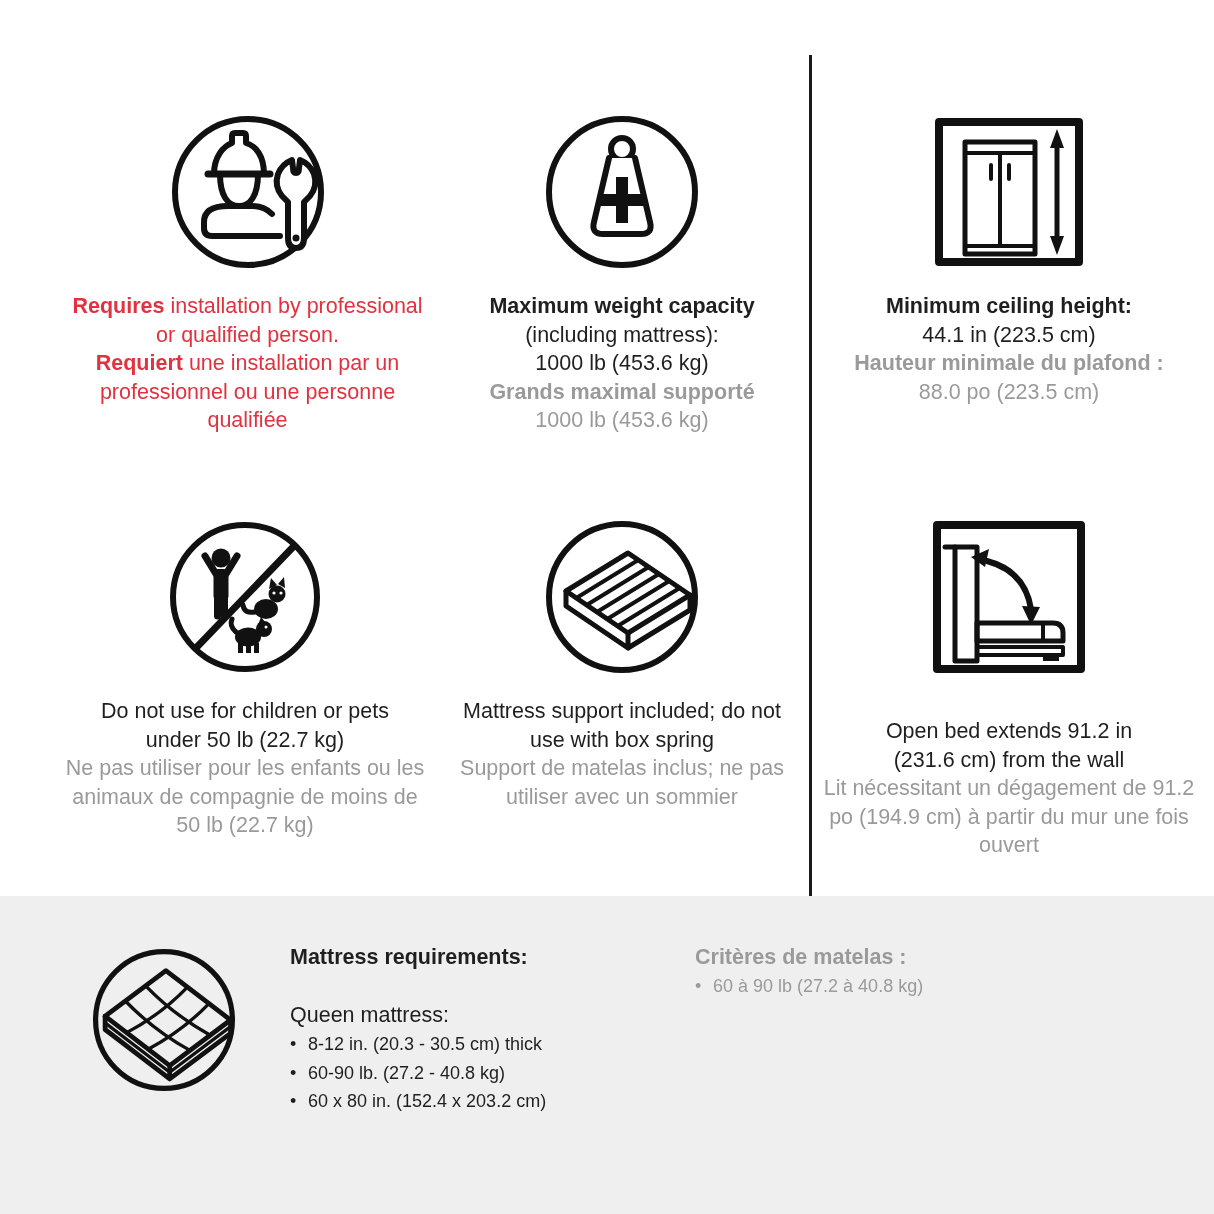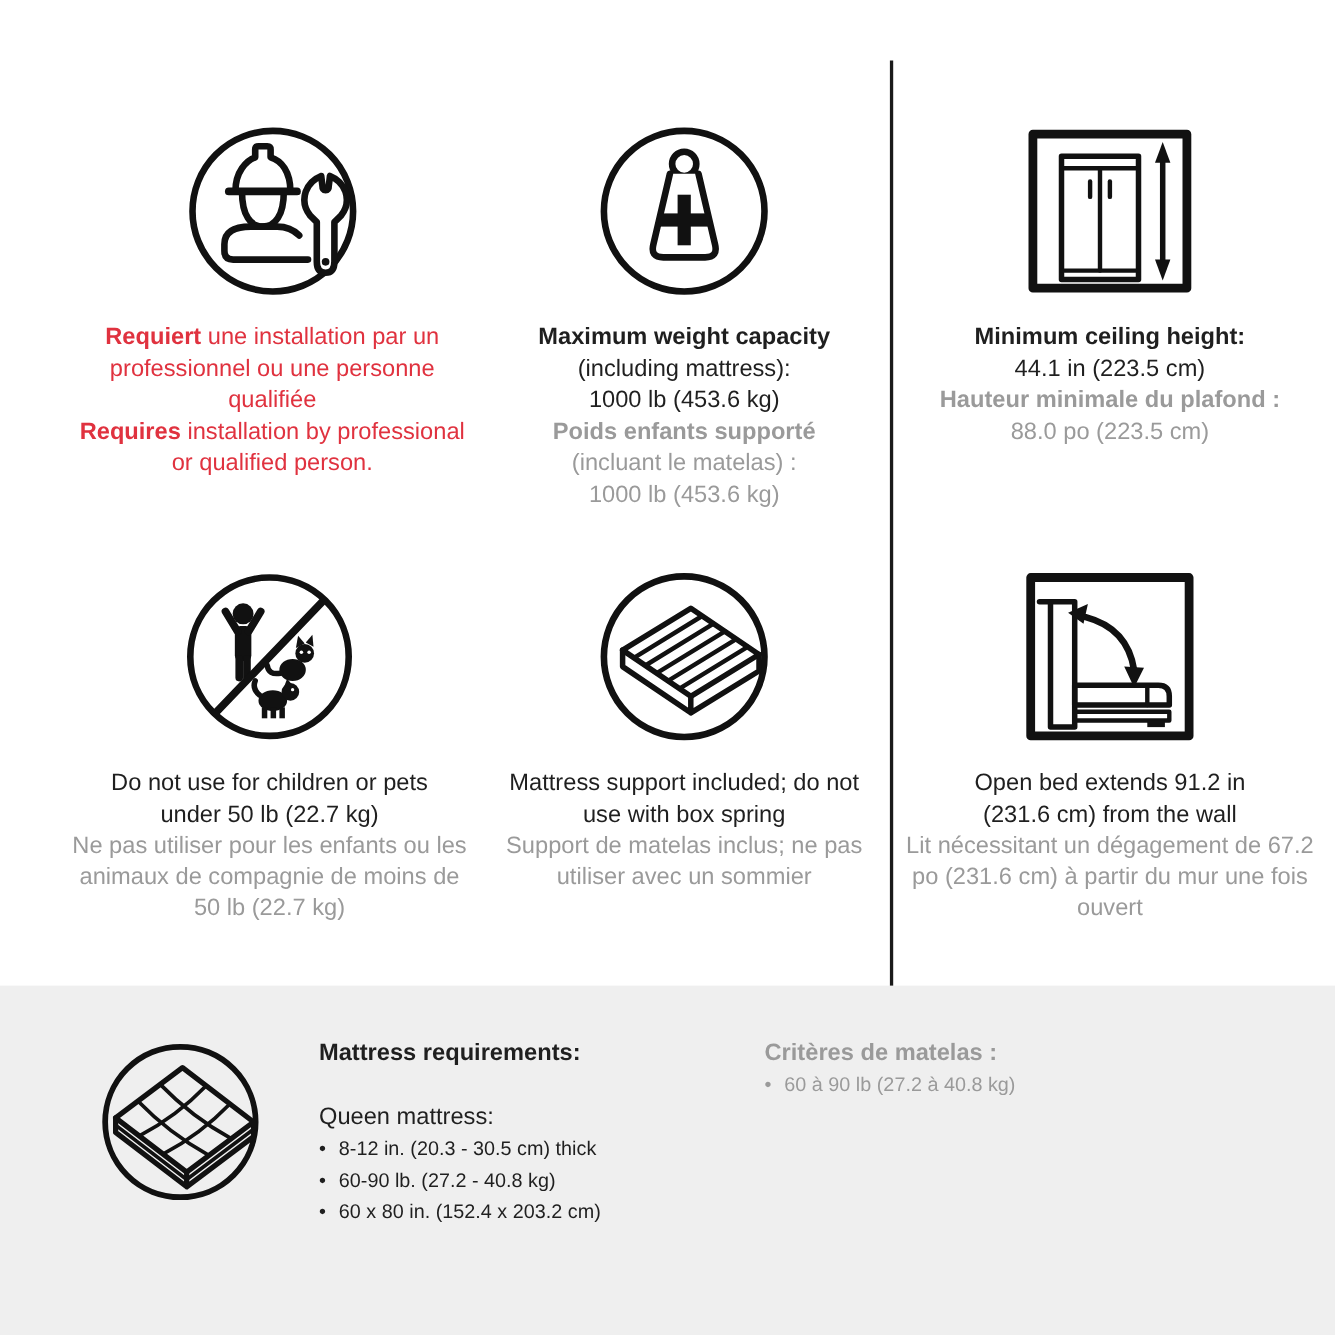--- a/index.html
+++ b/index.html
@@ -30,21 +30,21 @@
   .c3r2{left:813px; top:460px; width:392px;}
 
   .iconbox{height:160px;margin-top:57px;display:flex;align-items:center;justify-content:center;}
   .textbox{margin-top:20px;width:100%;}
 
   .txt{font-size:21.5px;line-height:28.5px;}
   .bold{font-weight:700;}
   .red{color:var(--red);}
   .gray{color:var(--gray);}
   .ink{color:var(--ink);}
-  .w300{max-width:300px;margin-left:auto;margin-right:auto;}
+  .w300{max-width:300px;margin-left:auto;margin-right:auto;margin-top:20px;}
   .w330{max-width:332px;margin-left:auto;margin-right:auto;}
   .w345{max-width:348px;margin-left:auto;margin-right:auto;}
   .w352{max-width:354px;margin-left:auto;margin-right:auto;}
   .w360{max-width:362px;margin-left:auto;margin-right:auto;}
   .w385{max-width:388px;margin-left:auto;margin-right:auto;}
 
   svg{display:block;}
   .s{stroke:var(--stroke);fill:none;stroke-linecap:round;stroke-linejoin:round;}
   .f{fill:var(--stroke);stroke:none;}
   .sw8{stroke-width:8;} .sw7{stroke-width:7;} .sw6{stroke-width:6;}
@@ -75,41 +75,40 @@
         <circle class="s sw6" cx="80" cy="80" r="73"></circle>
         <path class="s sw6" d="M52 62 C52 84 60 94 71 94 C82 94 90 84 90 62"></path>
         <path class="s sw6" d="M46 62 C46 44 56 34 64 31 L64 24 Q64 21 67 21 L75 21 Q78 21 78 24 L78 31 C88 34 96 44 96 62"></path>
         <line class="s sw7" x1="40" y1="62" x2="102" y2="62"></line>
         <path class="s sw6" d="M104 102 Q96 94 84 94 L60 94 Q36 94 36 110 L36 116 Q36 124 44 124 L112 124"></path>
         <path class="s sw6 maskw" d="M124 48 Q114 52 110 62 Q106 74 114 84 L120 90 L120 126 Q120 136 128 136 Q136 136 136 126 L136 90 L142 84 Q150 74 146 62 Q142 52 132 48 L131 56 Q131 61 128 61 Q125 61 125 56 Z"></path>
         <circle class="f" cx="128" cy="126" r="3.5"></circle>
       </svg>
     </div>
     <div class="textbox">
+      <p class="txt red w352"><strong class="bold">Requires</strong><span> installation by professional or qualified person.</span></p>
       <p class="txt red w352"><strong class="bold">Requiert</strong><span> une installation par un professionnel ou une personne qualifiée</span></p>
-      <p class="txt red w352"><strong class="bold">Requires</strong><span> installation by professional or qualified person.</span></p>
     </div>
   </div>
 
   <div class="cell c2r1">
     <div class="iconbox">
       <svg width="160" height="160" viewBox="0 0 160 160">
         <circle class="s sw6" cx="80" cy="80" r="73"></circle>
         <circle class="s sw6" cx="80" cy="37" r="11"></circle>
         <path class="s sw6 maskw" d="M67 46 L52 110 Q49 122 61 122 L99 122 Q111 122 108 110 L93 46"></path>
         <rect class="f" x="57" y="82" width="46" height="12"></rect>
         <rect class="f" x="74" y="65" width="12" height="46"></rect>
       </svg>
     </div>
     <div class="textbox">
       <p class="txt ink bold w360">Maximum weight capacity</p>
       <p class="txt ink w360">(including mattress):</p>
       <p class="txt ink w360">1000 lb (453.6 kg)</p>
-      <p class="txt gray bold w360">Poids enfants supporté</p>
-      <p class="txt gray w360">(incluant le matelas) :</p>
+      <p class="txt gray bold w360">Grands maximal supporté</p>
       <p class="txt gray w360">1000 lb (453.6 kg)</p>
     </div>
   </div>
 
   <div class="cell c3r1">
     <div class="iconbox">
       <svg width="160" height="160" viewBox="0 0 160 160">
         <rect class="s sw8" x="10" y="10" width="140" height="140"></rect>
         <rect class="s sw5" x="36" y="30" width="70" height="112"></rect>
         <line class="s sw4" x1="36" y1="41" x2="106" y2="41"></line>
@@ -193,21 +192,21 @@
         <line class="s sw4" x1="114" y1="106" x2="114" y2="124"></line>
         <path class="s sw4" d="M48 130 L134 130 L134 138 L48 138 Z"></path>
         <rect class="f" x="114" y="138" width="16" height="6"></rect>
         <path class="s sw6" d="M58 44 Q96 54 102 92"></path>
         <polygon class="f" points="42,40 60,32 56,50"></polygon>
         <polygon class="f" points="102,108 93,89 111,90"></polygon>
       </svg>
     </div>
     <div class="textbox">
       <p class="txt ink w300">Open bed extends 91.2 in (231.6 cm) from the wall</p>
-      <p class="txt gray w385">Lit nécessitant un dégagement de 67.2 po (231.6 cm) à partir du mur une fois ouvert</p>
+      <p class="txt gray w385">Lit nécessitant un dégagement de 91.2 po (194.9 cm) à partir du mur une fois ouvert</p>
     </div>
   </div>
 
   <div class="bottom">
     <div class="micon">
       <svg width="152" height="152" viewBox="0 0 160 160">
         <circle class="s sw55" cx="80" cy="80" r="72"></circle>
         <path class="s sw5" d="M18 76 L82 28 L150 80 L86 128 Z"></path>
         <path class="s sw35" d="M104.7 45.3 Q76.7 74.3 40.7 93.3"></path>
         <path class="s sw35" d="M127.3 62.7 Q99.3 91.7 63.3 110.7"></path>

